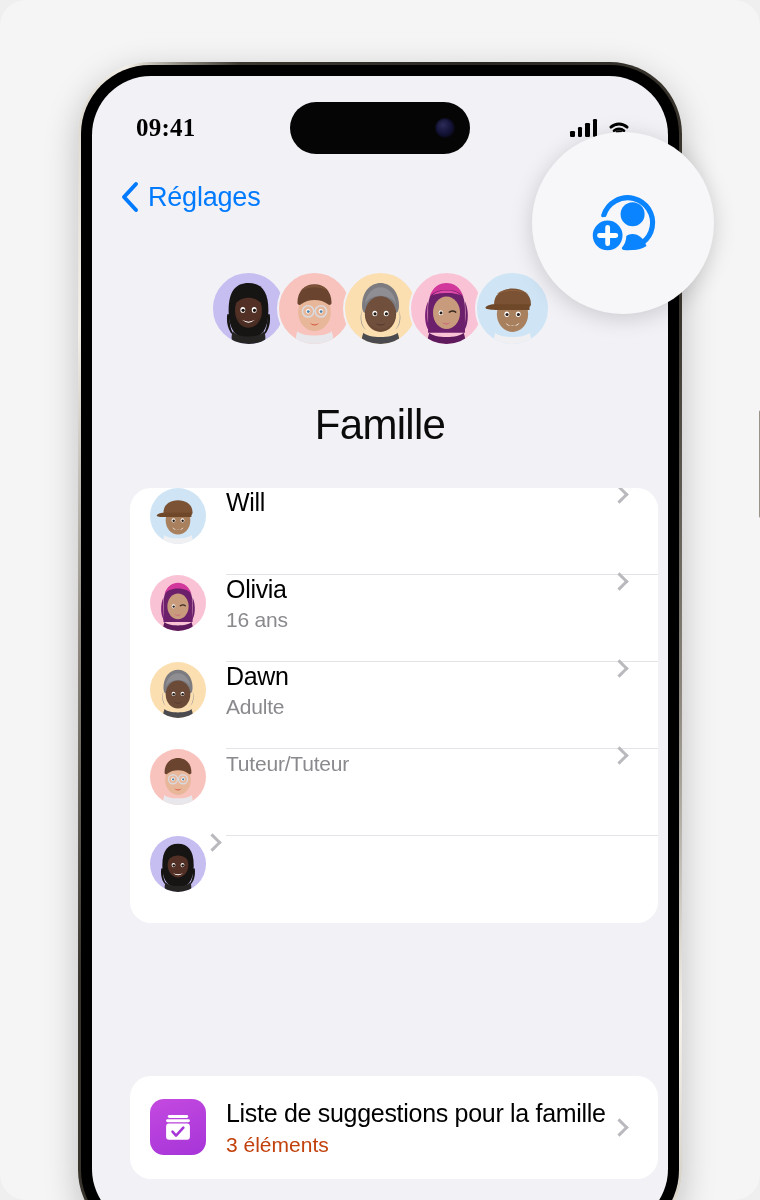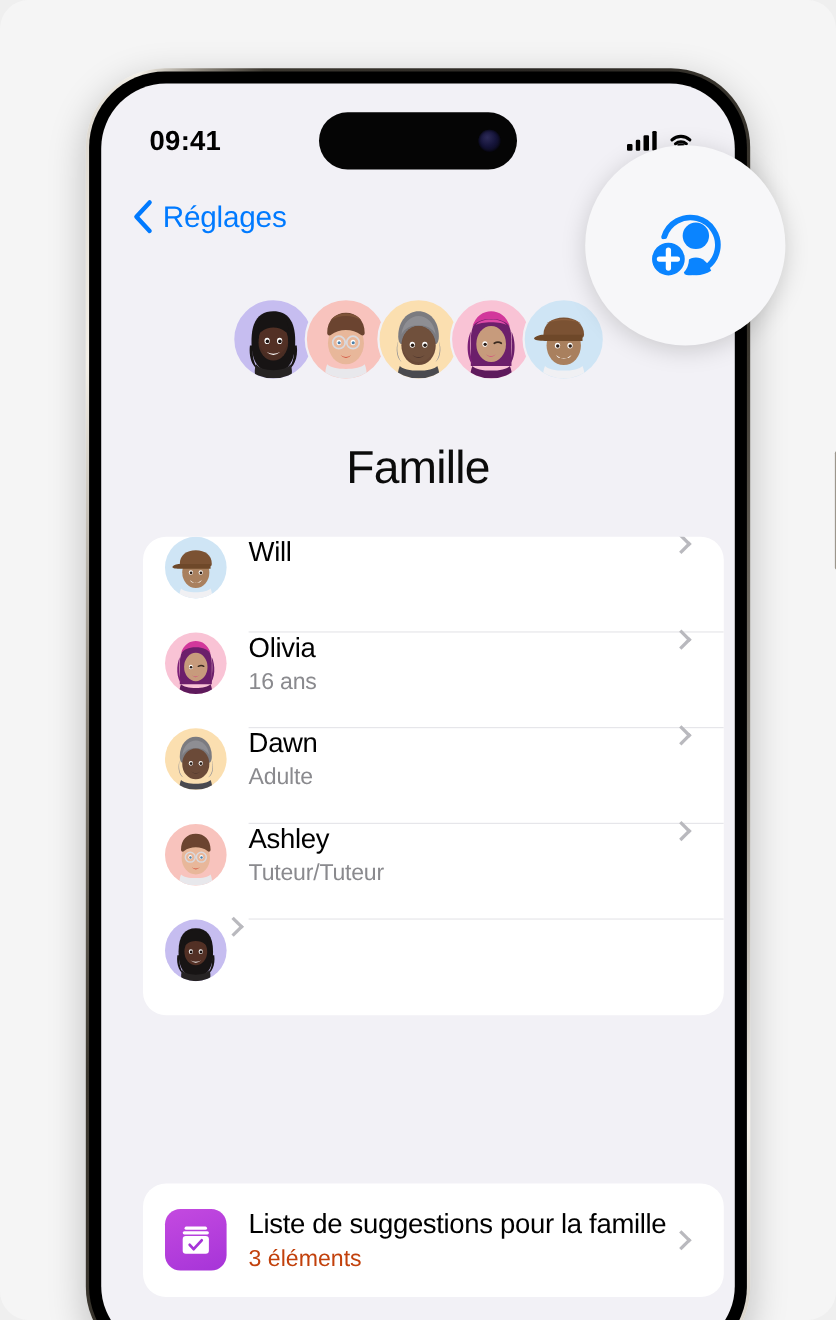--- a/index.html
+++ b/index.html
@@ -61,21 +61,21 @@
   #camera-lens {
     width:20px; height:20px; border-radius:50%;
     background:radial-gradient(circle at 40% 35%,#2d2b58 0%,#15143a 45%,#07060f 100%);
     box-shadow:inset 0 0 3px #000;
   }
 
   
   #status-bar {
     position:absolute; top:0; left:0; width:100%; height:78px;
     display:flex; align-items:center; justify-content:space-between;
-    padding:26px 36px 0 44px; pointer-events:none;
+    padding:26px 36px 0 44px; pointer-events:none;font-family:Liberation Serif, serif;
   }
   #status-time { font-size:25px; font-weight:bold; color:#000; letter-spacing:.2px; }
   #status-right { display:flex; align-items:center; gap:9px; }
   .bars { display:flex; align-items:flex-end; gap:3px; height:18px; }
   .bars i { display:block; width:4.5px; background:#000; border-radius:1.2px; }
   .bars i:nth-child(1){height:6px;} .bars i:nth-child(2){height:10px;}
   .bars i:nth-child(3){height:14px;} .bars i:nth-child(4){height:18px;}
 
   
   #nav-bar {
@@ -329,21 +329,20 @@
                   <line x1="49" y1="54" x2="51" y2="54" stroke="#d9d9de" stroke-width="2.4"></line>
                   <ellipse cx="41" cy="54" rx="3" ry="3.4" fill="#fff"></ellipse>
                   <ellipse cx="59" cy="54" rx="3" ry="3.4" fill="#fff"></ellipse>
                   <circle cx="41.3" cy="54.4" r="2" fill="#4b7fa8"></circle>
                   <circle cx="59.3" cy="54.4" r="2" fill="#4b7fa8"></circle>
                   <path d="M43 70q7 5 14 0q-7 8-14 0z" fill="#d4543f"></path>
                   <path d="M26 82c6 8 42 8 48 0 4 10 2 18 2 18H24s-2-8 2-18z" fill="#e8e8ec"></path>
                 </svg>
               </div>
               <div class="row-text">
-                <div class="row-name">Ashley</div>
                 <div class="row-sub">Tuteur/Tuteur</div>
               </div>
               <div class="chev"></div>
               <div class="divider"></div>
             </div>
 
             <div class="row">
               <div class="row-avatar" style="background:#c6bdf0">
                 <svg class="face" viewBox="0 0 100 100">
                   <path d="M22 52c0-26 10-38 28-38s28 12 28 38c0 22-6 40-28 40S22 74 22 52z" fill="#171414"></path>

